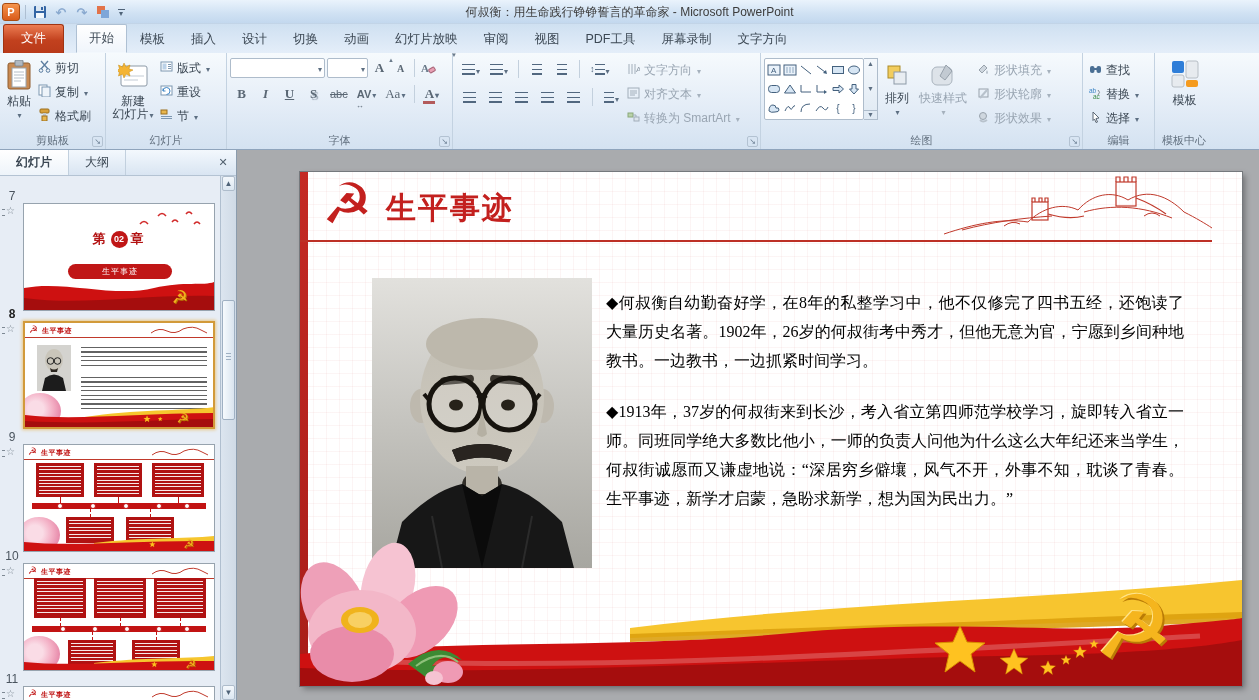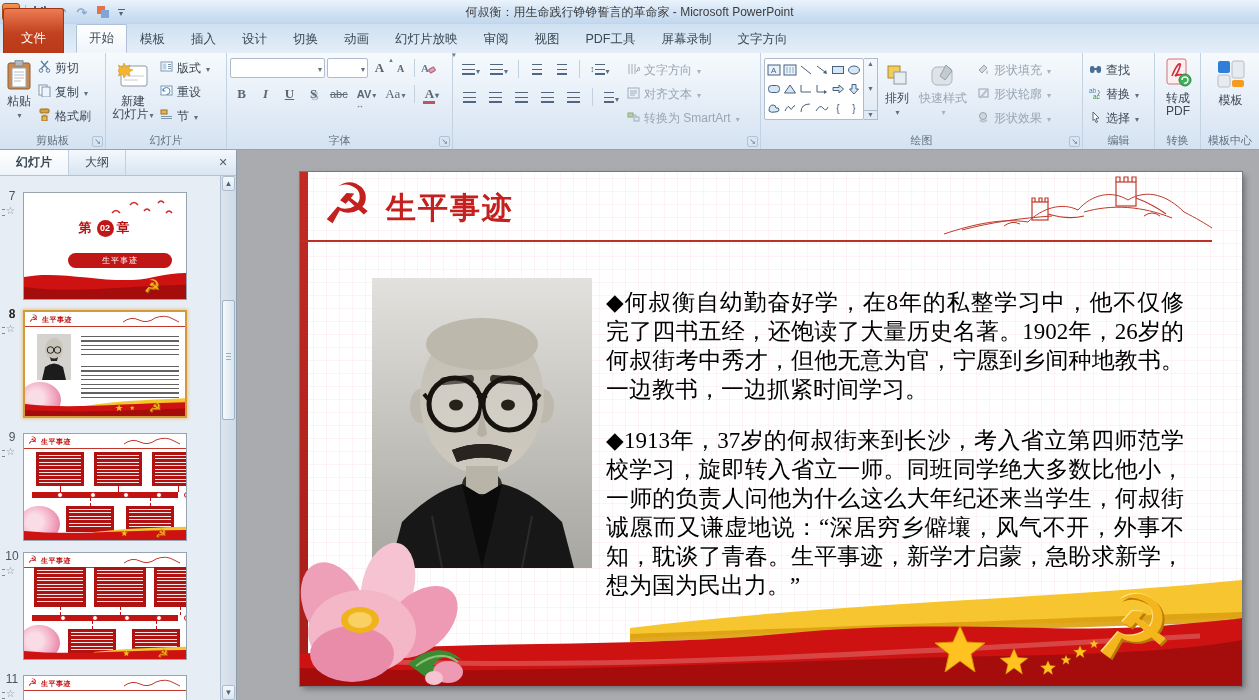--- a/index.html
+++ b/index.html
@@ -16,21 +16,21 @@
 .qbtn{width:18px;height:18px;display:flex;align-items:center;justify-content:center;border-radius:2px}
 .qbtn.dis{opacity:.45}
 .arrglyph{font-size:13px;color:#3465a4;font-weight:bold}
 .qdrop{width:12px;display:flex;flex-direction:column;align-items:center;justify-content:center;color:#4f6378}
 .qdrop::before{content:"";width:7px;height:1px;background:#4f6378;margin-bottom:1px}
 .qdrop::after{content:"▾";font-size:8px;line-height:5px}
 
 
 .tabrow{position:absolute;top:24px;left:0;right:0;height:29px;background:linear-gradient(#cfe0f1,#e4eef9);display:flex;align-items:flex-end;padding-left:3px}
 .tab{padding:6px 13px 5px;font-size:12.5px;color:#3c4854;white-space:nowrap}
-.tab.file{background:linear-gradient(#ec7c52,#c2411e 55%,#b93a1a);color:#fff;border:1px solid #a03413;border-bottom:none;border-radius:3px 3px 0 0;padding:21px 17px 6px;margin-right:12px}
+.tab.file{background:linear-gradient(#ec7c52,#c2411e 55%,#b93a1a);color:#fff;border:1px solid #a03413;border-bottom:none;border-radius:3px 3px 0 0;padding:5px 17px 6px;margin-right:12px}
 .tab.active{background:linear-gradient(#ffffff,#f0f5fb);border:1px solid #aec0d3;border-bottom:1px solid #f3f8fd;border-radius:2px 2px 0 0;padding:5px 12px 5px}
 
 
 .ribbon{position:absolute;top:53px;left:0;right:0;height:97px;background:linear-gradient(#f6fafd,#e4edf7 55%,#d4e2f1);border-bottom:1px solid #8fa4bc;display:flex}
 .rgroup{position:relative;height:96px;border-right:1px solid #c3d2e1;padding:2px 2px 15px 3px;flex:none}
 .glabel{position:absolute;bottom:1px;left:0;right:0;text-align:center;font-size:11px;color:#62707f}
 .launcher{position:absolute;bottom:2px;right:2px;width:11px;height:11px;border:1px solid #b3c2d2;border-radius:2px;color:#6b7f93;font-size:8px;line-height:9px;text-align:center}
 .launcher::after{content:"↘"}
 .grow{display:flex;height:78px}
 .bigbtn{display:flex;flex-direction:column;align-items:center;justify-content:flex-start;padding:3px 3px 0;border-radius:2px;text-align:center;line-height:13px;font-size:12px;color:#3c4854}
@@ -77,21 +77,21 @@
 .ptab.active{background:linear-gradient(#ffffff,#eef4fa);font-weight:bold}
 .pclose{margin-left:auto;width:26px;display:flex;align-items:center;justify-content:center;color:#53616f;font-weight:bold}
 .pclose::after{content:"✕";font-size:11px}
 .thumbs{position:absolute;top:26px;left:0;right:16px;bottom:0;overflow:hidden}
 .trow{position:absolute;left:0;width:100%}
 .tnum{position:absolute;left:4px;top:2px;width:16px;text-align:center;font-size:12px;color:#4a545e}
 .trow.sel .tnum{font-weight:bold;color:#222}
 .tstar{position:absolute;left:6px;top:18px;font-size:10px;color:#7d8893}
 .tstar::after{content:"☆"}
 .tstar::before{content:"";position:absolute;left:-4px;top:4px;width:3px;height:5px;border-top:1px solid #7d8893;border-bottom:1px solid #7d8893}
-.tframe{position:absolute;left:23px;top:5px;width:164px;height:108px;background:#fdba74;border:1px solid #97a3ae;overflow:hidden}
+.tframe{position:absolute;left:23px;top:16px;width:192px;height:108px;background:#fdba74;border:1px solid #97a3ae;overflow:hidden}
 .trow.sel .tframe{border:2px solid #d29a3a;box-shadow:0 0 3px 1px #e8c88b}
 .mini{position:absolute;inset:0;background:#fff}
 
 .mhead{position:absolute;top:0;left:0;right:0;height:15px;border-bottom:1px solid #c0392b}
 .memb{position:absolute;left:4px;top:1px;font-size:10px;color:#c01616;line-height:12px}
 .memb::after{content:"☭"}
 .mtitle{position:absolute;left:17px;top:3px;font-size:7px;font-weight:bold;color:#c01616;letter-spacing:.5px}
 .msquig{position:absolute;right:4px;top:2px}
 
 .m7row{position:absolute;top:26px;left:0;right:0;text-align:center;font-size:13px;font-weight:bold;color:#b31212;letter-spacing:2px}
@@ -122,21 +122,21 @@
 
 .main{position:absolute;top:150px;left:238px;right:0;bottom:0;background:#a9abae;overflow:hidden}
 .slide{position:absolute;left:62px;top:22px;width:942px;height:514px;background:#fff;box-shadow:0 0 0 1px #75797d,3px 3px 6px rgba(0,0,0,.35);overflow:hidden;
 background-image:repeating-linear-gradient(0deg,rgba(205,80,80,.06) 0 1px,transparent 1px 13px),repeating-linear-gradient(90deg,rgba(205,80,80,.06) 0 1px,transparent 1px 13px)}
 .redstrip{position:absolute;left:0;top:0;width:8px;height:100%;background:linear-gradient(#c42a24,#a81d18)}
 .semb{position:absolute;left:22px;top:0px;font-size:56px;line-height:64px;color:#c3201e}
 .semb::after{content:"☭"}
 .stitle{position:absolute;left:86px;top:16px;font-size:30px;font-weight:bold;color:#c3201e;letter-spacing:2px}
 .hline{position:absolute;left:0;top:68px;width:912px;height:2px;background:#bd3026}
 .wall{position:absolute;right:30px;top:4px}
-.sbody{position:absolute;left:306px;top:116px;width:578px;font-family:"Liberation Serif","DejaVu Serif",serif;font-size:23px;line-height:29px;color:#000;text-align:justify}
+.sbody{position:absolute;left:306px;top:116px;width:578px;font-family:"Liberation Serif","DejaVu Serif",serif;font-size:16px;line-height:29px;color:#000;text-align:justify}
 .sbody p+p{margin-top:22px}
 .photo{position:absolute;left:72px;top:106px}
 .bigwave{position:absolute;left:0;bottom:0}
 .lotus{position:absolute;left:-4px;bottom:-4px}
 .goldemb{position:absolute;left:794px;top:408px;font-size:88px;line-height:96px;color:#f5b51d;text-shadow:2px 2px 0 #b97b06,-1px -1px 0 #ffe38a}
 .goldemb::after{content:"☭"}
 </style>
 </head>
 <body>
 
@@ -575,36 +575,20 @@
           <span class="ic"><svg width="13" height="12" viewBox="0 0 13 12">
                 <path d="M4,1 L10,7 L7,7.5 L8.5,11 L7,11.5 L5.5,8 L4,9.5 Z" fill="#fff" stroke="#5a6774"></path>
               </svg></span>
           <span>选择</span>
             <span class="dd"></span>
         </div>
       </div>
       <div class="glabel">编辑</div>
     </div>
 
-    <div class="rgroup" style="width:46px">
-      <div class="bigbtn" style="width:100%;padding-top:2px">
-        <span class="bicon" style="height:32px">
-          <svg width="28" height="30" viewBox="0 0 28 30">
-              <rect x="3" y="1" width="19" height="25" rx="2" fill="#fdeef0" stroke="#d4707c"></rect>
-              <path d="M8,18 q4,-10 7,-12 q2,-1 1,2 q-2,7 -5,10 q5,-2 8,-1" fill="none" stroke="#d12a3c" stroke-width="1.6"></path>
-              <circle cx="21" cy="22" r="6" fill="#3fae58" stroke="#2b8a41"></circle>
-              <path d="M18,22 a3,3 0 1 1 3,3" fill="none" stroke="#fff" stroke-width="1.3"></path>
-              <path d="M21,26.5 l-1.5,-1.7 2.2,-.4 z" fill="#fff"></path>
-            </svg>
-        </span>
-        <span>转成</span>
-        <span>PDF</span>
-      </div>
-      <div class="glabel">转换</div>
-    </div>
 
     <div class="rgroup" style="width:58px;border-right:none">
       <div class="bigbtn" style="width:100%;padding-top:2px">
         <span class="bicon" style="height:34px">
           <svg width="30" height="30" viewBox="0 0 30 30">
               <rect x="2" y="2" width="12" height="12" rx="2" fill="#2f7ed8"></rect>
               <rect x="16" y="2" width="12" height="17" rx="2" fill="#e7ebef" stroke="#b7bec5"></rect>
               <rect x="2" y="16" width="12" height="12" rx="2" fill="#e7ebef" stroke="#b7bec5"></rect>
               <rect x="16" y="21" width="12" height="7" rx="2" fill="#f59b1e"></rect>
             </svg>

